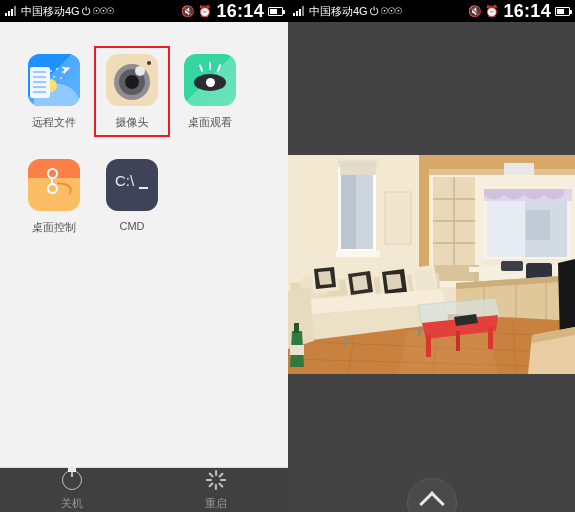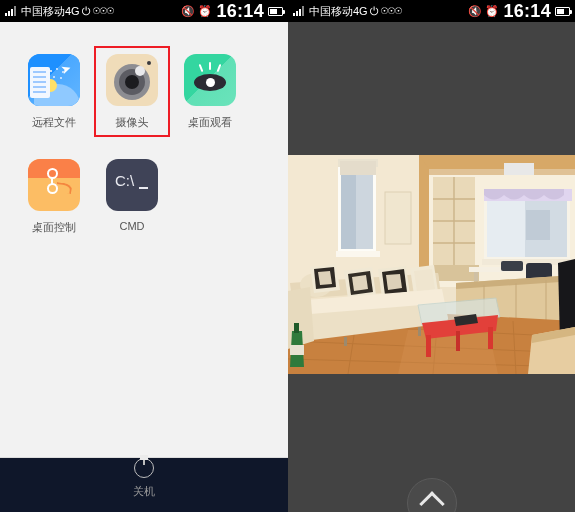--- a/index.html
+++ b/index.html
@@ -182,23 +182,23 @@
     position:absolute; left:9px; top:13px;
     color:#e9eaf0; font-size:15px; font-family:"Liberation Sans",sans-serif;
     letter-spacing:0px;
   }
   .ic-cmd .cur {
     position:absolute; left:33px; top:28px; width:9px; height:2px; background:#e9eaf0;
   }
 
   
   .bottombar {
-    height:55px; background:#0f172a; flex:none;
+    height:45px; background:#404040; flex:none;
     border-top:1px solid #dcdcdc;
-    display:flex; align-items:flex-start;
+    display:flex; align-items:center;
   }
   .bb-item {
     flex:1; display:flex; flex-direction:column; align-items:center; justify-content:center;
     gap:6px;
   }
   .bb-label { font-size:11px; color:#9a9a9a; }
   .pwr-ic {
     width:20px; height:20px; border:1.6px solid #bdbdbd; border-radius:50%;
     position:relative;
   }
@@ -343,20 +343,33 @@
         </div>
 
       </div>
     </div>
 
     <div class="bottombar">
       <div class="bb-item">
         <div class="pwr-ic"></div>
         <div class="bb-label">关机</div>
       </div>
+      <div class="bb-item">
+        <div class="restart-ic">
+          <i style="transform:translate(-50%,-50%) rotate(0deg) translateY(-7px);"></i>
+          <i style="transform:translate(-50%,-50%) rotate(45deg) translateY(-7px);"></i>
+          <i style="transform:translate(-50%,-50%) rotate(90deg) translateY(-7px);"></i>
+          <i style="transform:translate(-50%,-50%) rotate(135deg) translateY(-7px);"></i>
+          <i style="transform:translate(-50%,-50%) rotate(180deg) translateY(-7px);"></i>
+          <i style="transform:translate(-50%,-50%) rotate(225deg) translateY(-7px);"></i>
+          <i style="transform:translate(-50%,-50%) rotate(270deg) translateY(-7px);"></i>
+          <i style="transform:translate(-50%,-50%) rotate(315deg) translateY(-7px);"></i>
+        </div>
+        <div class="bb-label">重启</div>
+      </div>
     </div>
 
   </div>
 
   <div class="panel-right">
 
     <div class="statusbar">
       <div class="sb-left">
         <span class="sig-bars">
           <i></i>

